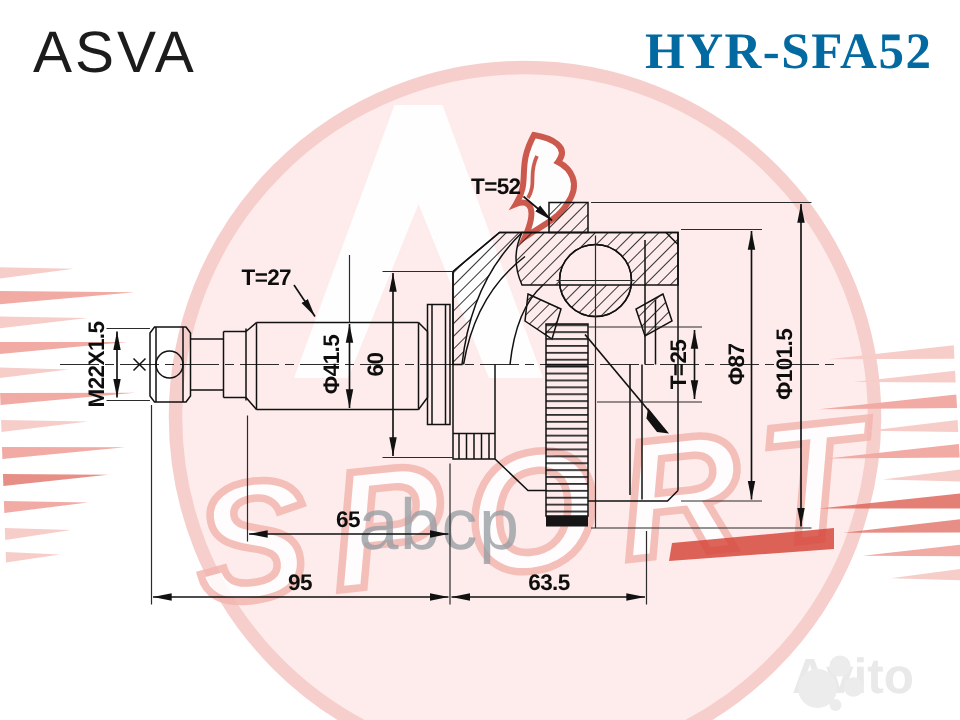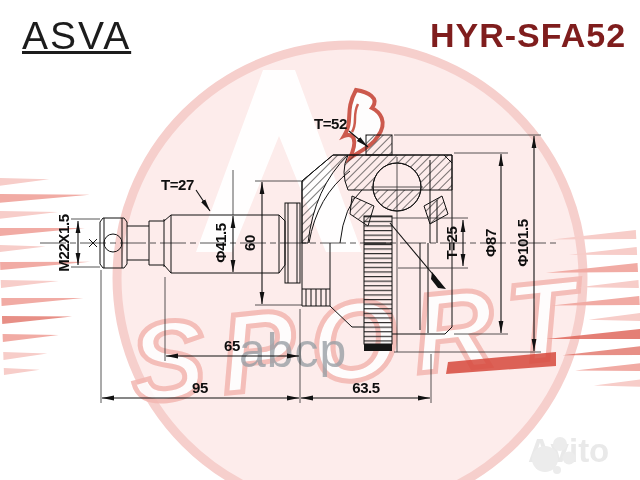--- a/index.html
+++ b/index.html
@@ -1,20 +1,20 @@
 <!DOCTYPE html>
 <html><head>
 <meta charset="utf-8">
 <style>
   html,body{margin:0;padding:0;}
   body{font-family:"Liberation Sans",sans-serif;background:#888;}
   .stage{position:relative;width:640px;height:480px;background:#ffffff;overflow:hidden;}
   .stage svg{position:absolute;left:0;top:0;}
-  .brand{position:absolute;left:22px;top:14px;font-size:39px;font-weight:500;letter-spacing:2px;color:#1c1c1c;z-index:6;text-decoration:underline;}
-  .part{position:absolute;left:430px;top:16px;font-size:34px;font-weight:700;letter-spacing:1px;color:#7f1d1d;z-index:6;}
+  .brand{position:absolute;left:22px;top:14px;font-size:39px;font-weight:500;letter-spacing:2px;color:#1c1c1c;z-index:6;}
+  .part{position:absolute;left:430px;top:16px;font-size:34px;font-weight:700;letter-spacing:1px;color:#0369a1;z-index:6;font-family:Liberation Serif, serif;}
   .abcp{position:absolute;left:239px;top:323px;font-size:48px;font-weight:400;letter-spacing:1px;color:#9aa0a6;opacity:.8;z-index:2;}
   .avito{position:absolute;left:528px;top:432px;z-index:2;display:flex;align-items:center;}
   .avito-text{font-size:33px;font-weight:700;color:#e9e9e9;letter-spacing:0px;}
   .wm-layer{z-index:1;}
   .draw-layer{z-index:4;}
   
   .ln{stroke:#111;stroke-width:1;fill:none;}
   .thin{stroke:#2b2b2b;stroke-width:.8;fill:none;}
   .dim{stroke:#111;stroke-width:1.1;fill:none;}
   .hat{fill:url(#hch);stroke:#111;stroke-width:1;}

